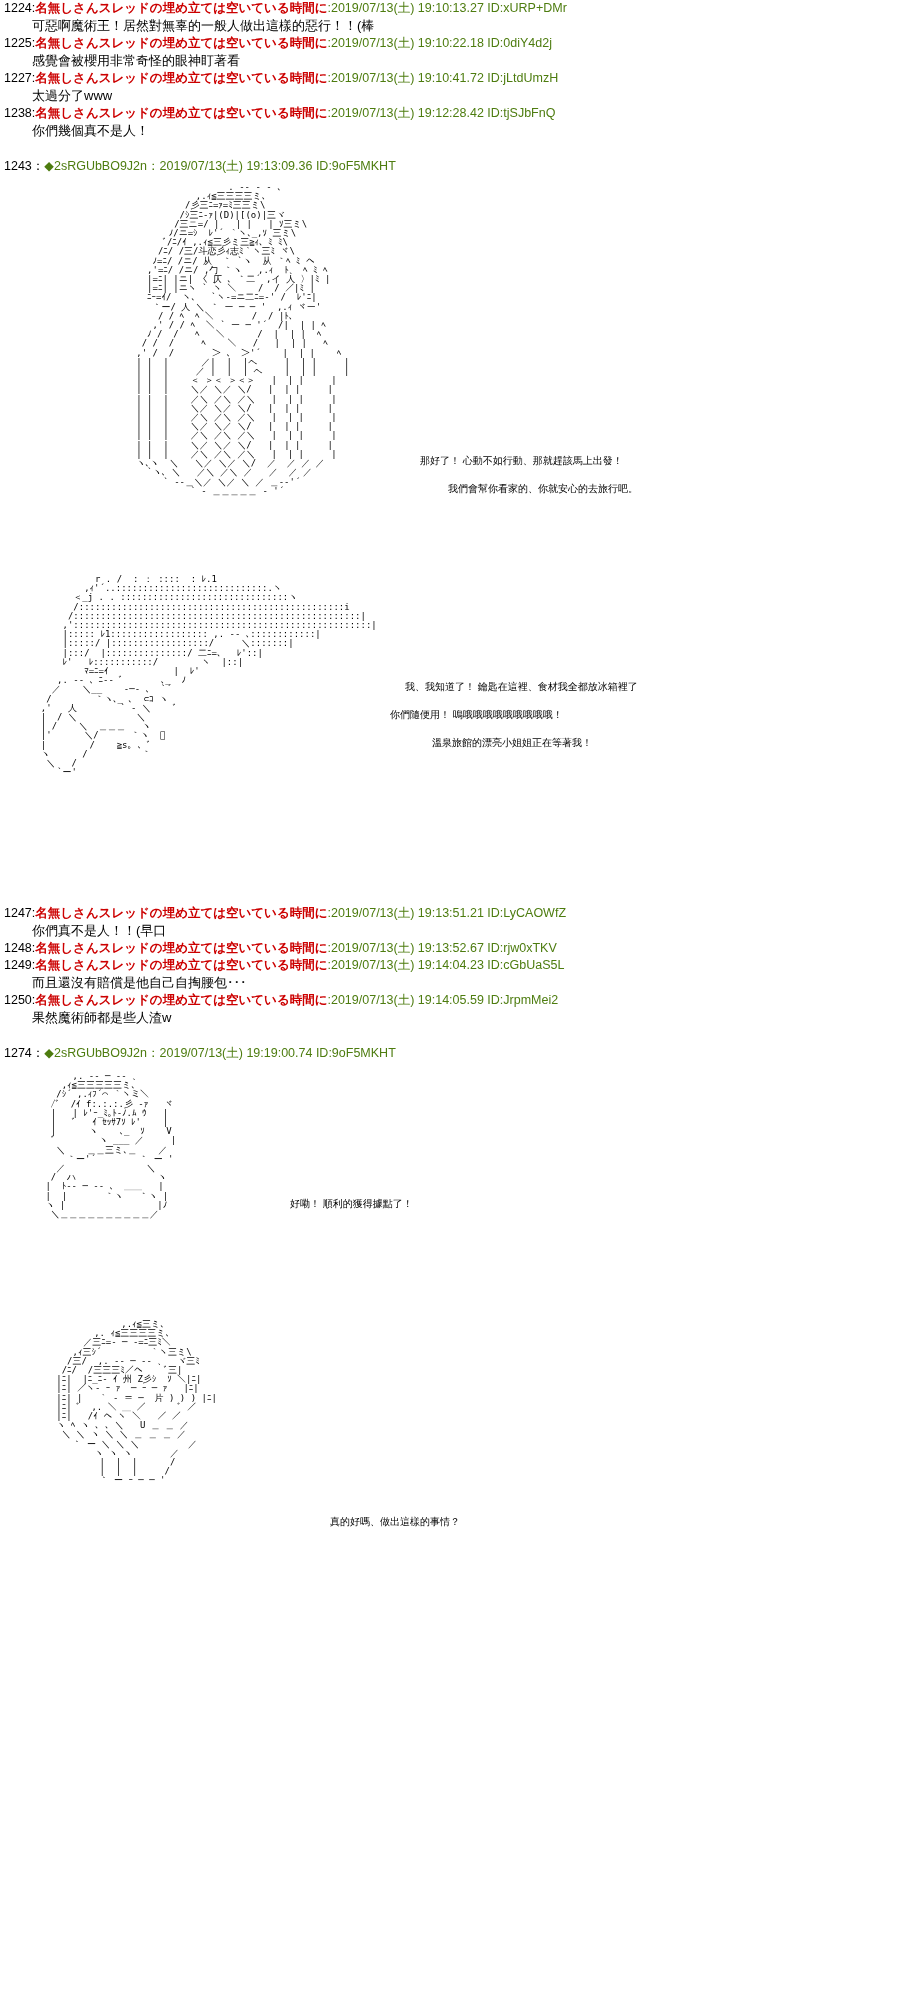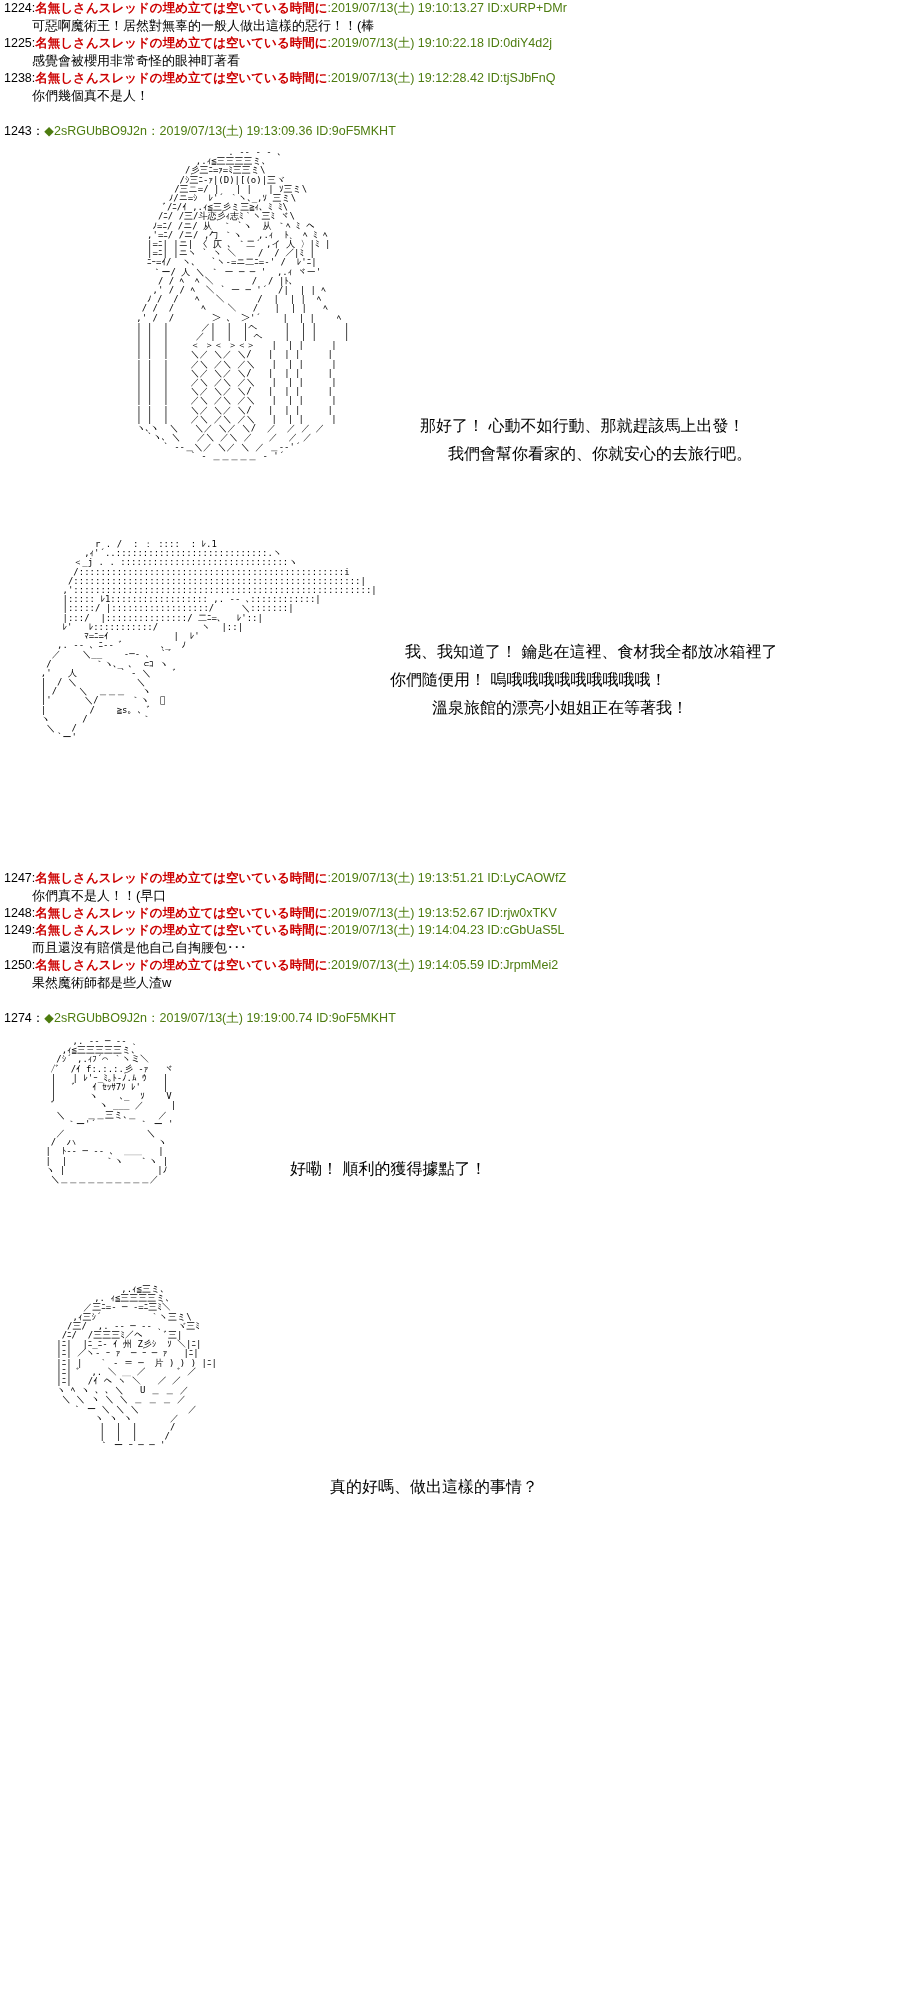--- a/index.html
+++ b/index.html
@@ -47,21 +47,21 @@
   .aa{
     font-family:"DejaVu Sans Mono","Liberation Mono",monospace;
     font-size:9px;
     line-height:9.2px;
     white-space:pre;
     letter-spacing:0px;
     color:#000;
   }
   .speech{
     position:absolute;
-    font-size:16px;
+    font-size:10px;
     line-height:28px;
     color:#000;
     white-space:pre;
   }
   .gap-m{height:18px;}
   .gap-l{height:30px;}
 </style>
 </head>
 <body>
 
@@ -72,20 +72,24 @@
     <div class="post">
       <div class="post-head"><span class="post-num">1224</span><span class="post-num">:</span><span class="post-name">名無しさんスレッドの埋め立ては空いている時間に</span><span class="post-meta">:2019/07/13(土) 19:10:13.27 ID:xURP+DMr</span></div>
       <div class="post-body">可惡啊魔術王！居然對無辜的一般人做出這樣的惡行！！(棒</div>
     </div>
 
     <div class="post">
       <div class="post-head"><span class="post-num">1225</span><span class="post-num">:</span><span class="post-name">名無しさんスレッドの埋め立ては空いている時間に</span><span class="post-meta">:2019/07/13(土) 19:10:22.18 ID:0diY4d2j</span></div>
       <div class="post-body">感覺會被櫻用非常奇怪的眼神盯著看</div>
     </div>
 
+    <div class="post">
+      <div class="post-head"><span class="post-num">1227</span><span class="post-num">:</span><span class="post-name">名無しさんスレッドの埋め立ては空いている時間に</span><span class="post-meta">:2019/07/13(土) 19:10:41.72 ID:jLtdUmzH</span></div>
+      <div class="post-body">太過分了www</div>
+    </div>
 
     <div class="post">
       <div class="post-head"><span class="post-num">1238</span><span class="post-num">:</span><span class="post-name">名無しさんスレッドの埋め立ては空いている時間に</span><span class="post-meta">:2019/07/13(土) 19:12:28.42 ID:tjSJbFnQ</span></div>
       <div class="post-body">你們幾個真不是人！</div>
     </div>
 
   </div>
 
   <div class="gap-m"></div>
 

